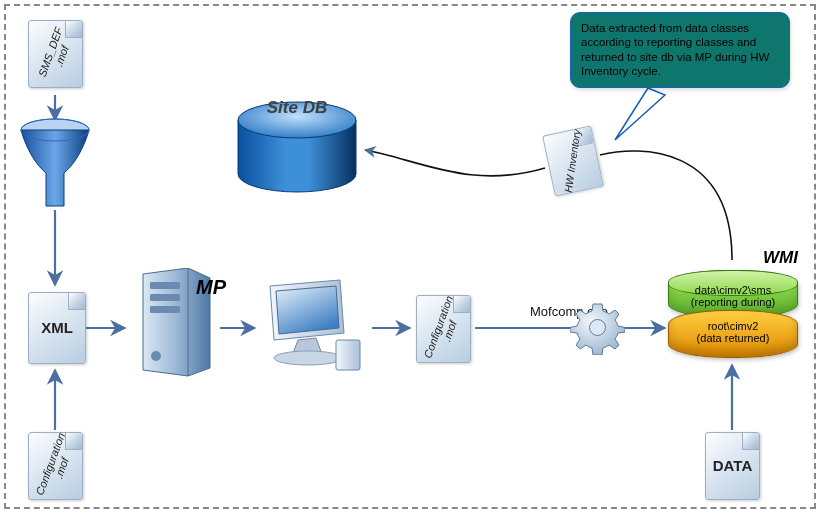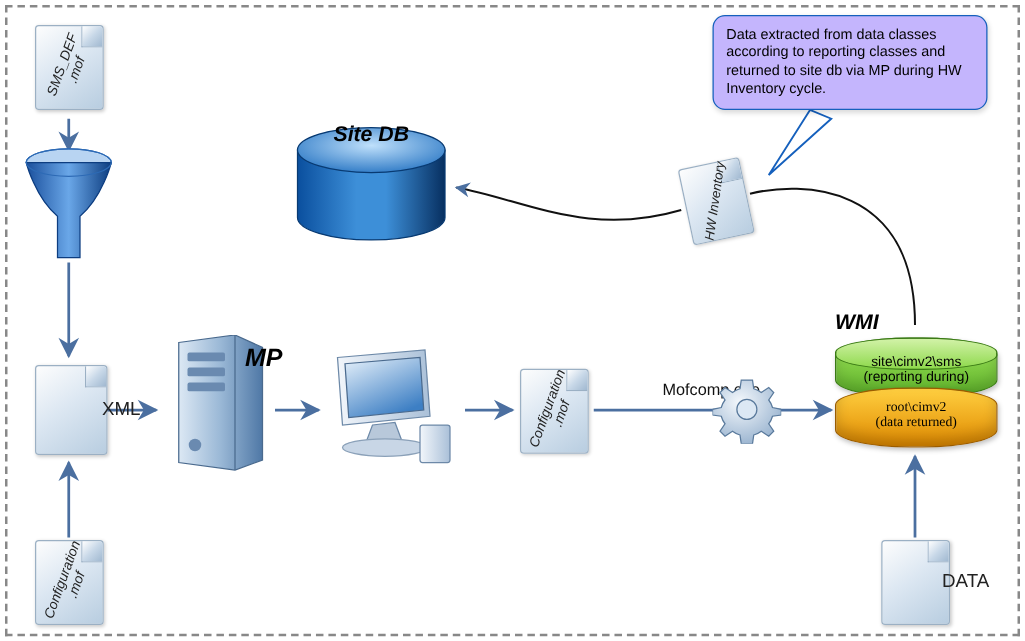--- a/index.html
+++ b/index.html
@@ -23,21 +23,21 @@
     border-left: 1px solid #9bb0c4;
     border-bottom: 1px solid #9bb0c4;
     border-radius: 0 3px 0 0;
   }
   .file-label {
     position: absolute; left: 50%; top: 50%;
     transform: translate(-50%, -50%) rotate(-70deg);
     font-size: 11px; font-style: italic; color: #222; white-space: nowrap;
     text-align: center; line-height: 1.1;
   }
-  .file-label.horiz { transform: translate(-50%,-50%); font-style: normal; font-weight: 400; font-size: 15px; margin-left: 40px; }
+  .file-label.horiz { transform: translate(-50%,-50%); font-style: normal; font-weight: 700; font-size: 15px; }
   .funnel-wrap { width: 74px; height: 95px; }
   .server-wrap { width: 90px; height: 110px; }
   .monitor-wrap { width: 110px; height: 100px; }
   .gear-wrap { width: 55px; height: 55px; }
   .db-cyl-lg { width: 130px; height: 95px; }
   .wmi-stack { width: 130px; }
   .wmi-top {
     height: 48px;
     background: linear-gradient(180deg, #9de05a 0%, #5fb52a 100%);
     border: 1px solid #3a7a15;
@@ -52,26 +52,26 @@
     border-radius: 60px / 12px;
   }
   .wmi-bot {
     height: 48px; margin-top: -8px;
     background: linear-gradient(180deg, #ffcf40 0%, #e08a00 100%);
     border: 1px solid #9a5c00;
     border-radius: 60px / 14px;
     position: relative;
     box-shadow: inset 0 -6px 10px rgba(0,0,0,0.18), 1px 2px 4px rgba(0,0,0,0.25);
   }
-  .wmi-title { position:absolute; top:-22px; left:0; right:0; text-align:left; font-weight:700; font-size:17px; font-style:italic; }
+  .wmi-title { position:absolute; top:-22px; left:0; right:0; text-align:right; font-weight:700; font-size:17px; font-style:italic; }
   .wmi-txt { position:absolute; left:0; right:0; text-align:center; font-size:11px; top: 14px; line-height:1.05;}
-  .wmi-txt.orange { top: 10px; font-family: Liberation Serif, serif; }
+  .wmi-txt.orange { top: 10px; }
   .callout {
     position: absolute; width: 220px; padding: 8px 10px;
-    background: #c4b5fd; border: 1.5px solid #1560bd;
+    background: #0f766e; border: 1.5px solid #1560bd;
     border-radius: 10px; font-size: 11.5px; line-height: 1.25;
     box-shadow: 1px 2px 4px rgba(0,0,0,0.15);
   }
   .mof-label { position:absolute; font-size:13px; color:#111; }
   svg.connectors { position:absolute; inset:0; width:820px; height:513px; pointer-events:none; }
 </style>
 </head>
 <body>
 
 <div class="frame"></div>
@@ -147,21 +147,21 @@
           <stop offset="1" stop-color="#072f60"></stop>
       </linearGradient>
       <radialGradient id="dbtop" cx="0.5" cy="0.4" r="0.7">
         <stop offset="0" stop-color="#bfe0fb"></stop>
           <stop offset="1" stop-color="#1f6fc0"></stop>
       </radialGradient>
     </defs>
     <path d="M6,20 L6,74 A59,18 0 0 0 124,74 L124,20 Z" fill="url(#dbg)" stroke="#083a72"></path>
     <ellipse cx="65" cy="20" rx="59" ry="18" fill="url(#dbtop)" stroke="#083a72"></ellipse>
   </svg>
-  <div style="position:absolute; top:-2px; left:0; right:0; text-align:center; font-weight:700; font-style:italic; font-size:17px; color:#000000;">Site DB</div>
+  <div style="position:absolute; top:-2px; left:0; right:0; text-align:center; font-weight:700; font-style:italic; font-size:17px; color:#404040;">Site DB</div>
 </div>
 
 <div class="el server-wrap" style="left:128px; top:268px;">
   <svg viewBox="0 0 90 110" width="90" height="110">
     <defs>
       <linearGradient id="srv" x1="0" x2="1">
           <stop offset="0" stop-color="#dce8f4"></stop>
           <stop offset="0.5" stop-color="#9ab8d6"></stop>
           <stop offset="1" stop-color="#4f78a6"></stop>
         </linearGradient>
@@ -215,21 +215,21 @@
     <g fill="url(#gear)" stroke="#5a7a9c" stroke-width="1">
       <path d="M27.5,4 L32,4 L33,11 A17,17 0 0 1 39,14 L45,10 L49,14 L45,20 A17,17 0 0 1 48,26 L55,27.5 L55,32 L48,33 A17,17 0 0 1 45,39 L49,45 L45,49 L39,45 A17,17 0 0 1 33,48 L32,55 L27.5,55 L23,55 L22,48 A17,17 0 0 1 16,45 L10,49 L6,45 L10,39 A17,17 0 0 1 7,33 L0,32 L0,27.5 L7,26 A17,17 0 0 1 10,20 L6,14 L10,10 L16,14 A17,17 0 0 1 22,11 L23,4 Z"></path>
       <circle cx="27.5" cy="27.5" r="8" fill="#dce8f4"></circle>
     </g>
   </svg>
 </div>
 
 <div class="el wmi-stack" style="left:668px; top:270px;">
   <div class="wmi-title">WMI</div>
   <div class="wmi-top">
-    <div class="wmi-txt"><span>site\cimv2\sms</span><br><span>(reporting during)</span></div>
+    <div class="wmi-txt"><span>data\cimv2\sms</span><br><span>(reporting during)</span></div>
   </div>
   <div class="wmi-bot">
     <div class="wmi-txt orange"><span>root\cimv2</span><br><span>(data returned)</span></div>
   </div>
 </div>
 
 <div class="el file-icon" style="left:548px; top:130px; width:50px; height:62px; transform:rotate(-12deg);">
   <div class="file-paper"></div>
   <div class="file-label" style="font-size:10.5px;">HW
 Inventory</div>

